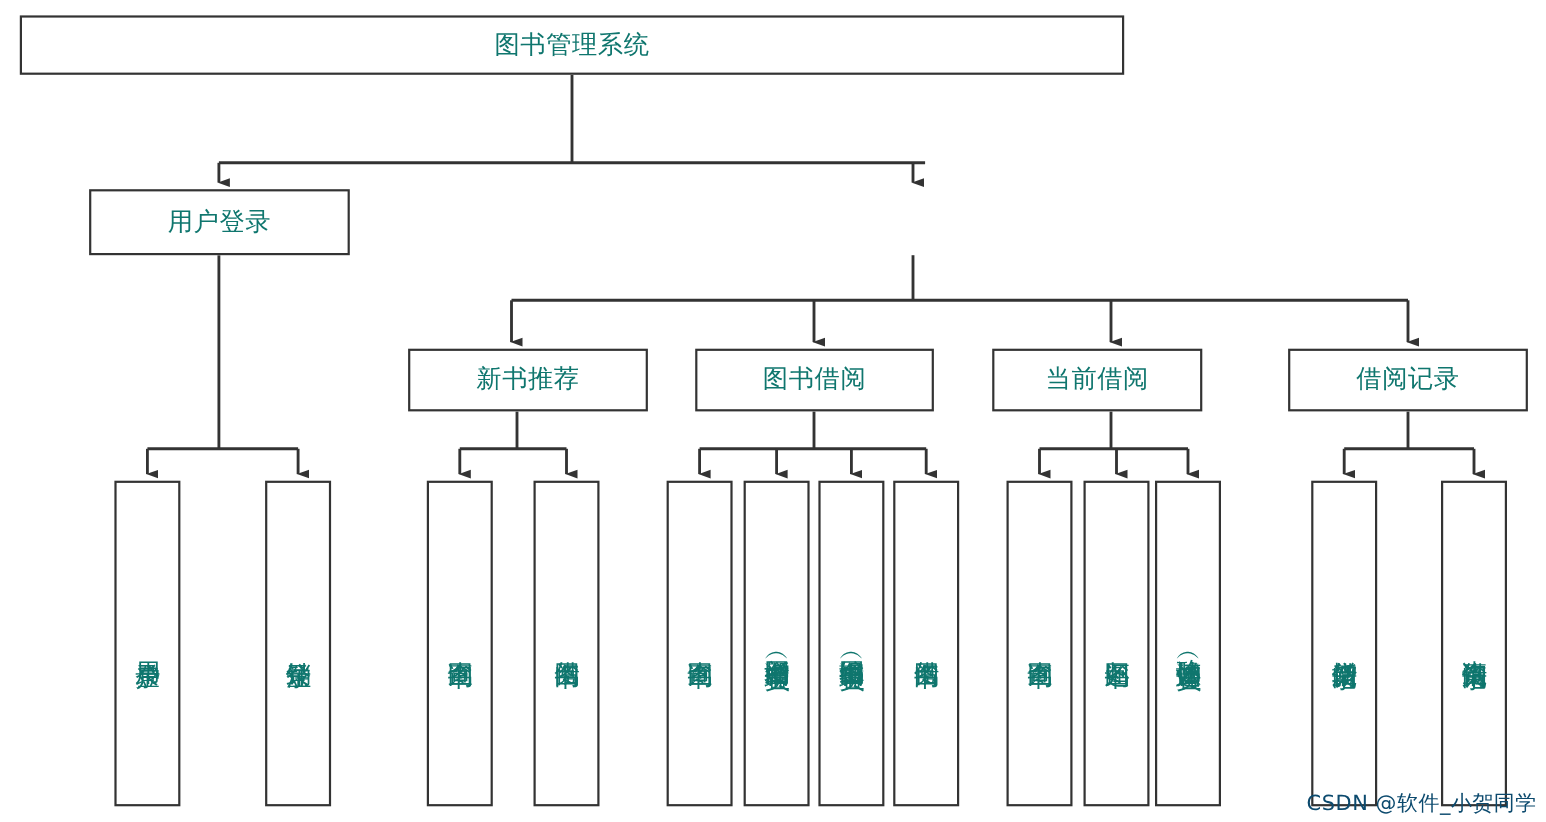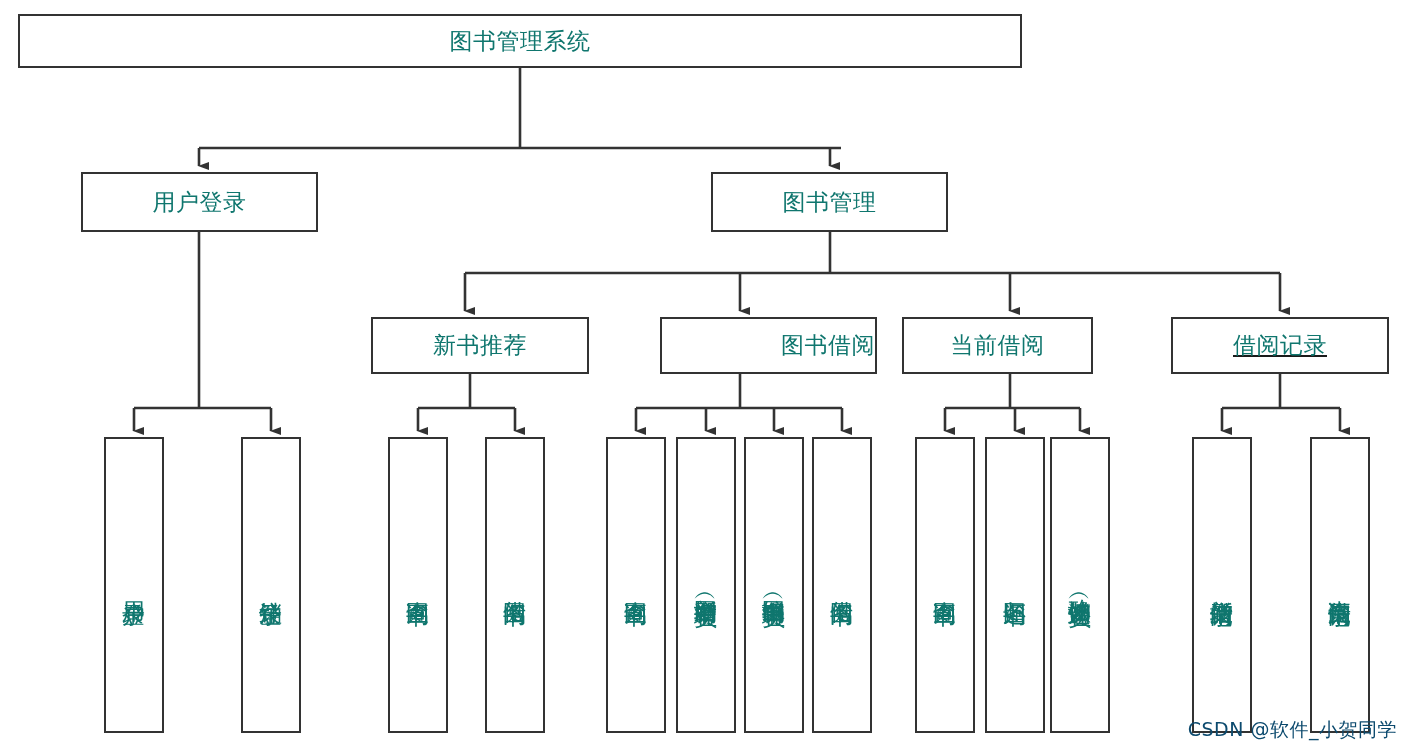--- a/index.html
+++ b/index.html
@@ -126,34 +126,31 @@
     </g>
   </svg>
 
   <div class="node" id="node-root" style="left: 18px; top: 14px; width: 1004px; height: 54px;">
     <span class="node-label">图书管理系统</span>
   </div>
 
   <div class="node" id="node-l2-0" style="left: 81px; top: 172px; width: 237px; height: 60px;">
     <span class="node-label">用户登录</span>
   </div>
-  <div class="node" id="node-l2-1" style="left: 711px; top: 172px; width: 237px; height: 60px;">
-    <span class="node-label">图书管理</span>
-  </div>
 
   <div class="node" id="node-l3-0" style="left: 361px; top: 317px; width: 218px; height: 57px; margin-left: 10px;">
     <span class="node-label">新书推荐</span>
   </div>
-  <div class="node" id="node-l3-1" style="left: 660px; top: 317px; width: 217px; height: 57px; justify-content: flex-end;">
+  <div class="node" id="node-l3-1" style="left: 632px; top: 317px; width: 217px; height: 57px;">
     <span class="node-label">图书借阅</span>
   </div>
   <div class="node" id="node-l3-2" style="left: 902px; top: 317px; width: 191px; height: 57px;">
     <span class="node-label">当前借阅</span>
   </div>
-  <div class="node" id="node-l3-3" style="left: 1171px; top: 317px; width: 218px; height: 57px; text-decoration: underline;">
+  <div class="node" id="node-l3-3" style="left: 1171px; top: 317px; width: 218px; height: 57px;">
     <span class="node-label">借阅记录</span>
   </div>
 
   <div class="node leaf" id="node-leaf-0" style="left: 104px; top: 437px; width: 60px; height: 296px;">
     <span class="node-label">用户登录</span>
   </div>
   <div class="node leaf" id="node-leaf-1" style="left: 241px; top: 437px; width: 60px; height: 296px;">
     <span class="node-label">注销登录</span>
   </div>
   <div class="node leaf" id="node-leaf-2" style="left: 388px; top: 437px; width: 60px; height: 296px;">

